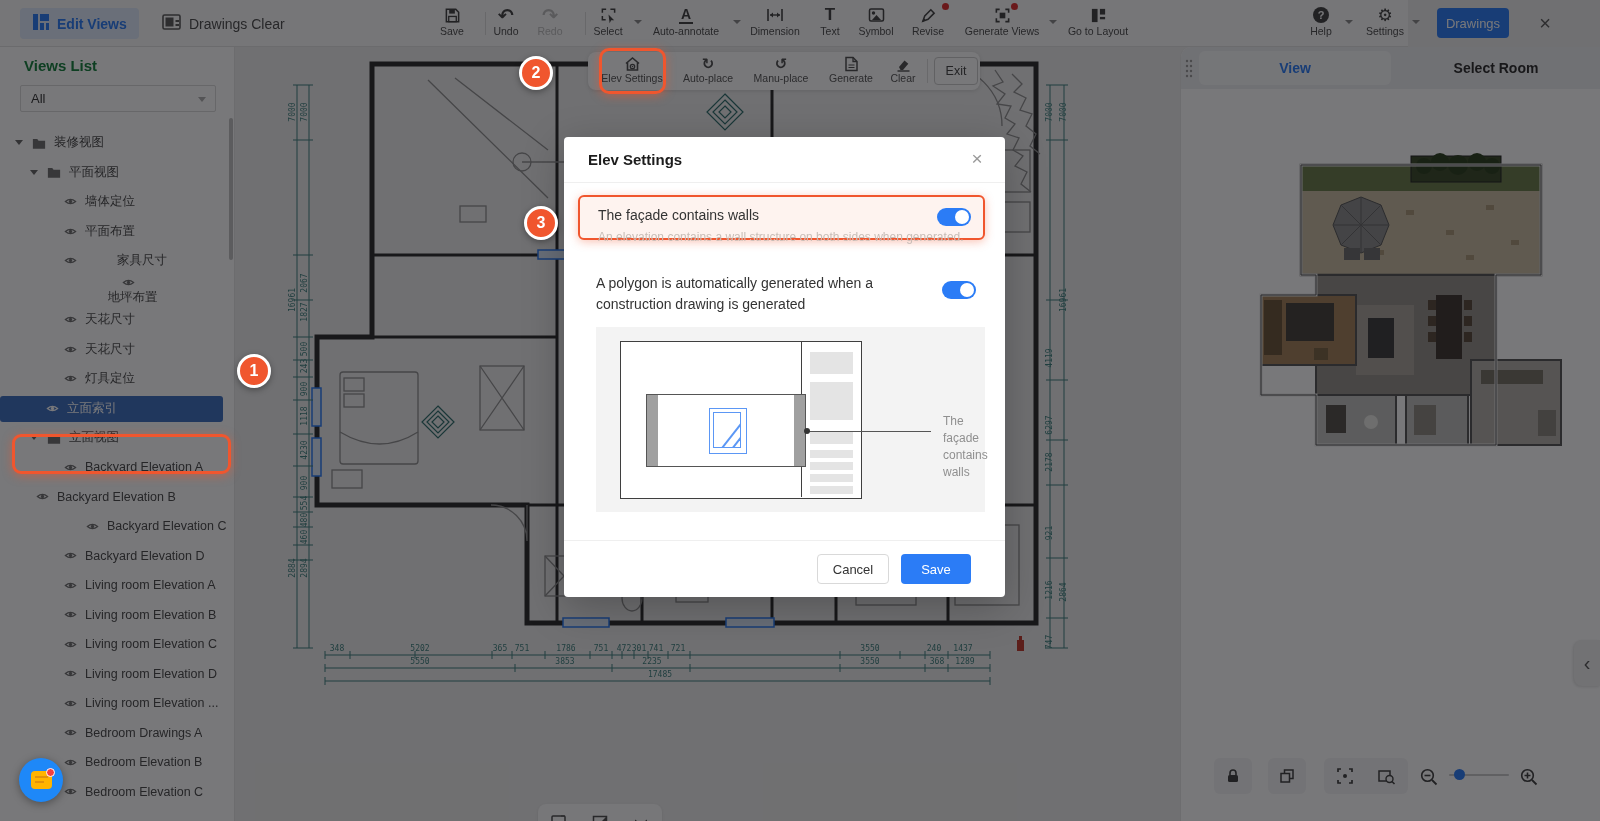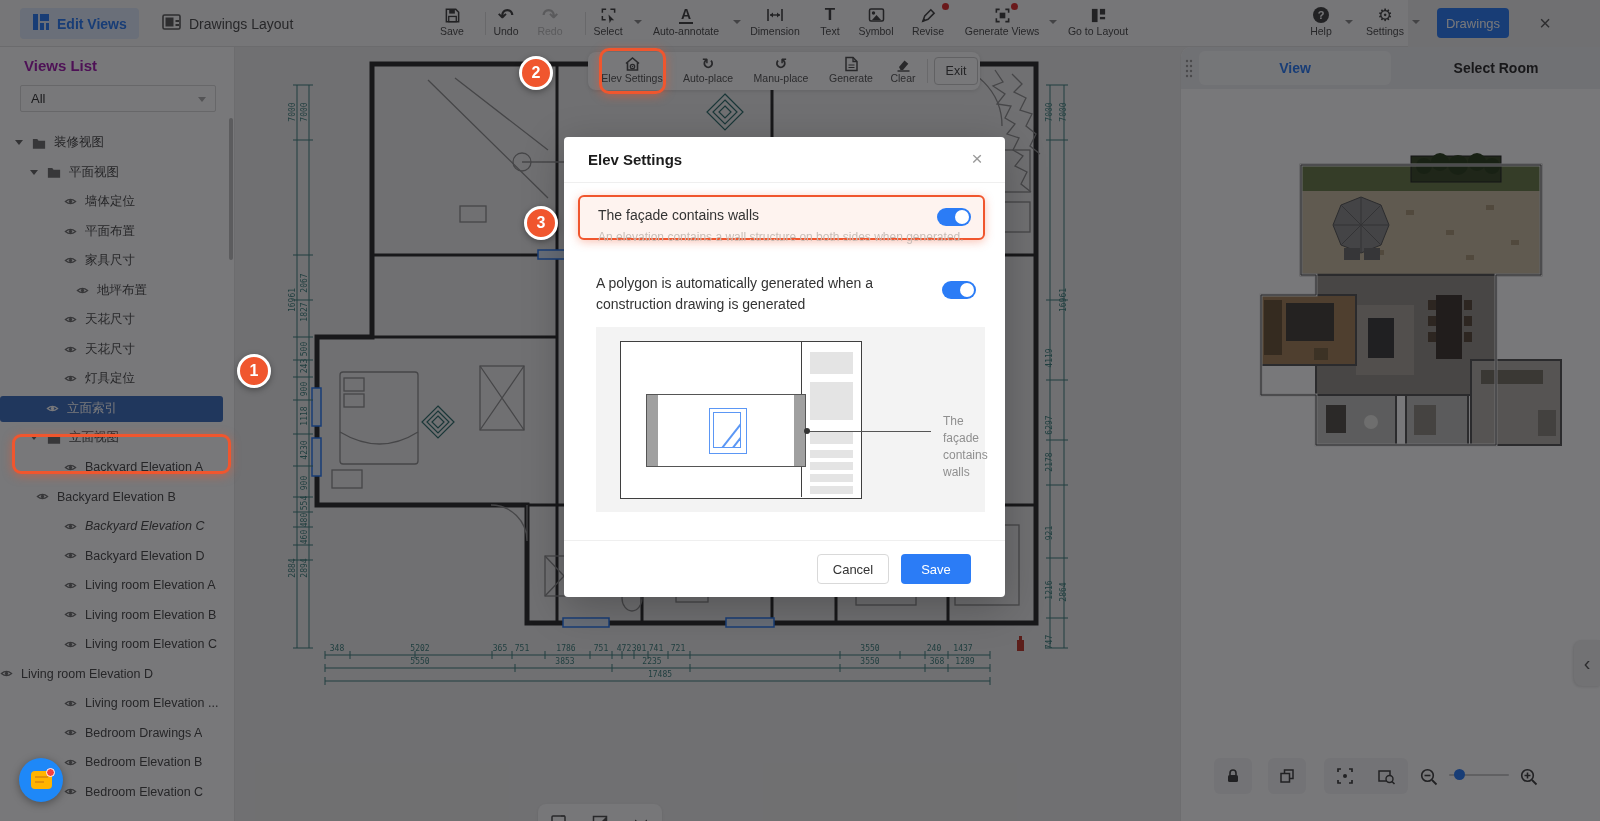--- a/index.html
+++ b/index.html
@@ -17,21 +17,21 @@
 .tool .ic{height:20px;display:flex;align-items:center;justify-content:center;position:relative;font-size:17px;color:#424242}
 .tool .tl{font-size:10.5px;color:#4c4c4c;margin-top:0px;white-space:nowrap}
 .tool.dis .ic,.tool.dis .tl{color:#BDBDBD}
 .caret{position:absolute;top:20px;width:0;height:0;border-left:4px solid transparent;border-right:4px solid transparent;border-top:4px solid #8a8a8a}
 .reddot{position:absolute;width:7px;height:7px;border-radius:50%;background:#E02E2E;top:-2px;right:14px}
 #download-btn{position:absolute;left:1437px;top:8px;width:72px;height:30px;background:#2B7CF6;color:#fff;font-size:13px;border:none;border-radius:4px;display:flex;align-items:center;justify-content:center}
 #topbar-close{position:absolute;left:1532px;top:10px;width:26px;height:26px;font-size:20px;color:#5a5a5a;display:flex;align-items:center;justify-content:center}
 
 
 #sidebar{position:absolute;left:0;top:47px;width:235px;height:774px;background:#FFF;border-right:1px solid #E4E4E4;z-index:5}
-#views-list-title{position:absolute;left:24px;top:10px;font-size:15px;font-weight:bold;color:#a21caf}
+#views-list-title{position:absolute;left:24px;top:10px;font-size:15px;font-weight:bold;color:#15803d}
 #filter-select{position:absolute;left:20px;top:38px;width:196px;height:27px;border:1px solid #D9D9D9;border-radius:2px;background:#fff;font-size:13px;color:#333;display:flex;align-items:center;padding:0 10px}
 #filter-select .sel-caret{position:absolute;right:9px;top:11px;width:0;height:0;border-left:4px solid transparent;border-right:4px solid transparent;border-top:5px solid #AFAFAF}
 #tree{position:absolute;left:0;top:81px;width:235px}
 .tree-row{height:29.5px;display:flex;align-items:center;font-size:12.5px;color:#4A4A4A;cursor:pointer;white-space:nowrap}
 .tree-row .tri-down{width:0;height:0;border-left:4.5px solid transparent;border-right:4.5px solid transparent;border-top:5.5px solid #666;margin-right:9px}
 .tree-row .t-ic{display:flex;align-items:center;margin-right:8px;color:#6f6f6f}
 .tree-row .t-lbl{overflow:hidden;text-overflow:ellipsis}
 .tree-row.selected{background:#3D6FBF;color:#FFF;border-radius:3px;margin-right:12px;height:26px;margin-top:2px;margin-bottom:1.5px}
 .tree-row.selected .t-ic{color:#fff}
 #sidebar-scrollbar{position:absolute;left:229px;top:71px;width:4px;height:142px;background:#C2C2C2;border-radius:2px}
@@ -130,21 +130,21 @@
   </div>
   <div id="drawings-layout-tab">
     <span>
       <svg width="19" height="16" viewBox="0 0 19 16">
           <rect x="1" y="1" width="17" height="14" rx="1.5" fill="none" stroke="#5a5a5a" stroke-width="1.6"></rect>
           <rect x="3.5" y="3.5" width="8" height="9" fill="#5a5a5a"></rect>
           <rect x="13.5" y="6" width="3.5" height="2" fill="#5a5a5a"></rect>
           <rect x="13.5" y="10" width="3.5" height="2" fill="#5a5a5a"></rect>
         </svg>
     </span>
-    <span class="lbl">Drawings Layout</span>
+    <span class="lbl">Drawings Clear</span>
   </div>
 
   <div class="tool" style="left:417px">
     <div class="ic">
       <svg width="17" height="17" viewBox="0 0 18 18">
           <path d="M2.5 2.5 h10 l3 3 v10 h-13 Z" fill="none" stroke="#424242" stroke-width="1.6"></path>
           <rect x="5.5" y="2.5" width="6" height="4.5" fill="#424242"></rect>
           <rect x="5" y="10" width="8" height="5.5" fill="none" stroke="#424242" stroke-width="1.4"></rect>
         </svg>
     </div>
@@ -284,30 +284,30 @@
       </div>
       <div class="tree-row" style="padding-left: 64px;">
         <span class="t-ic">
           <svg width="13" height="13" viewBox="0 0 14 14">
             <path d="M1.5 7 Q7 2.2 12.5 7 Q7 11.8 1.5 7 Z" fill="none" stroke="currentColor" stroke-width="1.3"></path>
             <circle cx="7" cy="7" r="1.8" fill="currentColor"></circle>
           </svg>
         </span>
         <span class="t-lbl">平面布置</span>
       </div>
-      <div class="tree-row" style="padding-left: 64px;">
+      <div class="tree-row" style="padding-left: 64px; gap: 32px;">
         <span class="t-ic">
           <svg width="13" height="13" viewBox="0 0 14 14">
             <path d="M1.5 7 Q7 2.2 12.5 7 Q7 11.8 1.5 7 Z" fill="none" stroke="currentColor" stroke-width="1.3"></path>
             <circle cx="7" cy="7" r="1.8" fill="currentColor"></circle>
           </svg>
         </span>
         <span class="t-lbl">家具尺寸</span>
       </div>
-      <div class="tree-row" style="padding-left: 76px;">
+      <div class="tree-row" style="padding-left: 30px; flex-direction: column;">
         <span class="t-ic">
           <svg width="13" height="13" viewBox="0 0 14 14">
             <path d="M1.5 7 Q7 2.2 12.5 7 Q7 11.8 1.5 7 Z" fill="none" stroke="currentColor" stroke-width="1.3"></path>
             <circle cx="7" cy="7" r="1.8" fill="currentColor"></circle>
           </svg>
         </span>
         <span class="t-lbl">地坪布置</span>
       </div>
       <div class="tree-row" style="padding-left: 64px;">
         <span class="t-ic">
@@ -365,21 +365,21 @@
       </div>
       <div class="tree-row" style="padding-left: 36px;">
         <span class="t-ic">
           <svg width="13" height="13" viewBox="0 0 14 14">
             <path d="M1.5 7 Q7 2.2 12.5 7 Q7 11.8 1.5 7 Z" fill="none" stroke="currentColor" stroke-width="1.3"></path>
             <circle cx="7" cy="7" r="1.8" fill="currentColor"></circle>
           </svg>
         </span>
         <span class="t-lbl">Backyard Elevation B</span>
       </div>
-      <div class="tree-row" style="padding-left: 64px; font-style: italic;">
+      <div class="tree-row" style="padding-left: 86px;">
         <span class="t-ic">
           <svg width="13" height="13" viewBox="0 0 14 14">
             <path d="M1.5 7 Q7 2.2 12.5 7 Q7 11.8 1.5 7 Z" fill="none" stroke="currentColor" stroke-width="1.3"></path>
             <circle cx="7" cy="7" r="1.8" fill="currentColor"></circle>
           </svg>
         </span>
         <span class="t-lbl">Backyard Elevation C</span>
       </div>
       <div class="tree-row" style="padding-left: 64px;">
         <span class="t-ic">
@@ -410,21 +410,21 @@
       </div>
       <div class="tree-row" style="padding-left: 64px;">
         <span class="t-ic">
           <svg width="13" height="13" viewBox="0 0 14 14">
             <path d="M1.5 7 Q7 2.2 12.5 7 Q7 11.8 1.5 7 Z" fill="none" stroke="currentColor" stroke-width="1.3"></path>
             <circle cx="7" cy="7" r="1.8" fill="currentColor"></circle>
           </svg>
         </span>
         <span class="t-lbl">Living room Elevation C</span>
       </div>
-      <div class="tree-row" style="">
+      <div class="tree-row" style="padding-left: 64px;">
         <span class="t-ic">
           <svg width="13" height="13" viewBox="0 0 14 14">
             <path d="M1.5 7 Q7 2.2 12.5 7 Q7 11.8 1.5 7 Z" fill="none" stroke="currentColor" stroke-width="1.3"></path>
             <circle cx="7" cy="7" r="1.8" fill="currentColor"></circle>
           </svg>
         </span>
         <span class="t-lbl">Living room Elevation D</span>
       </div>
       <div class="tree-row" style="padding-left: 64px;">
         <span class="t-ic">

